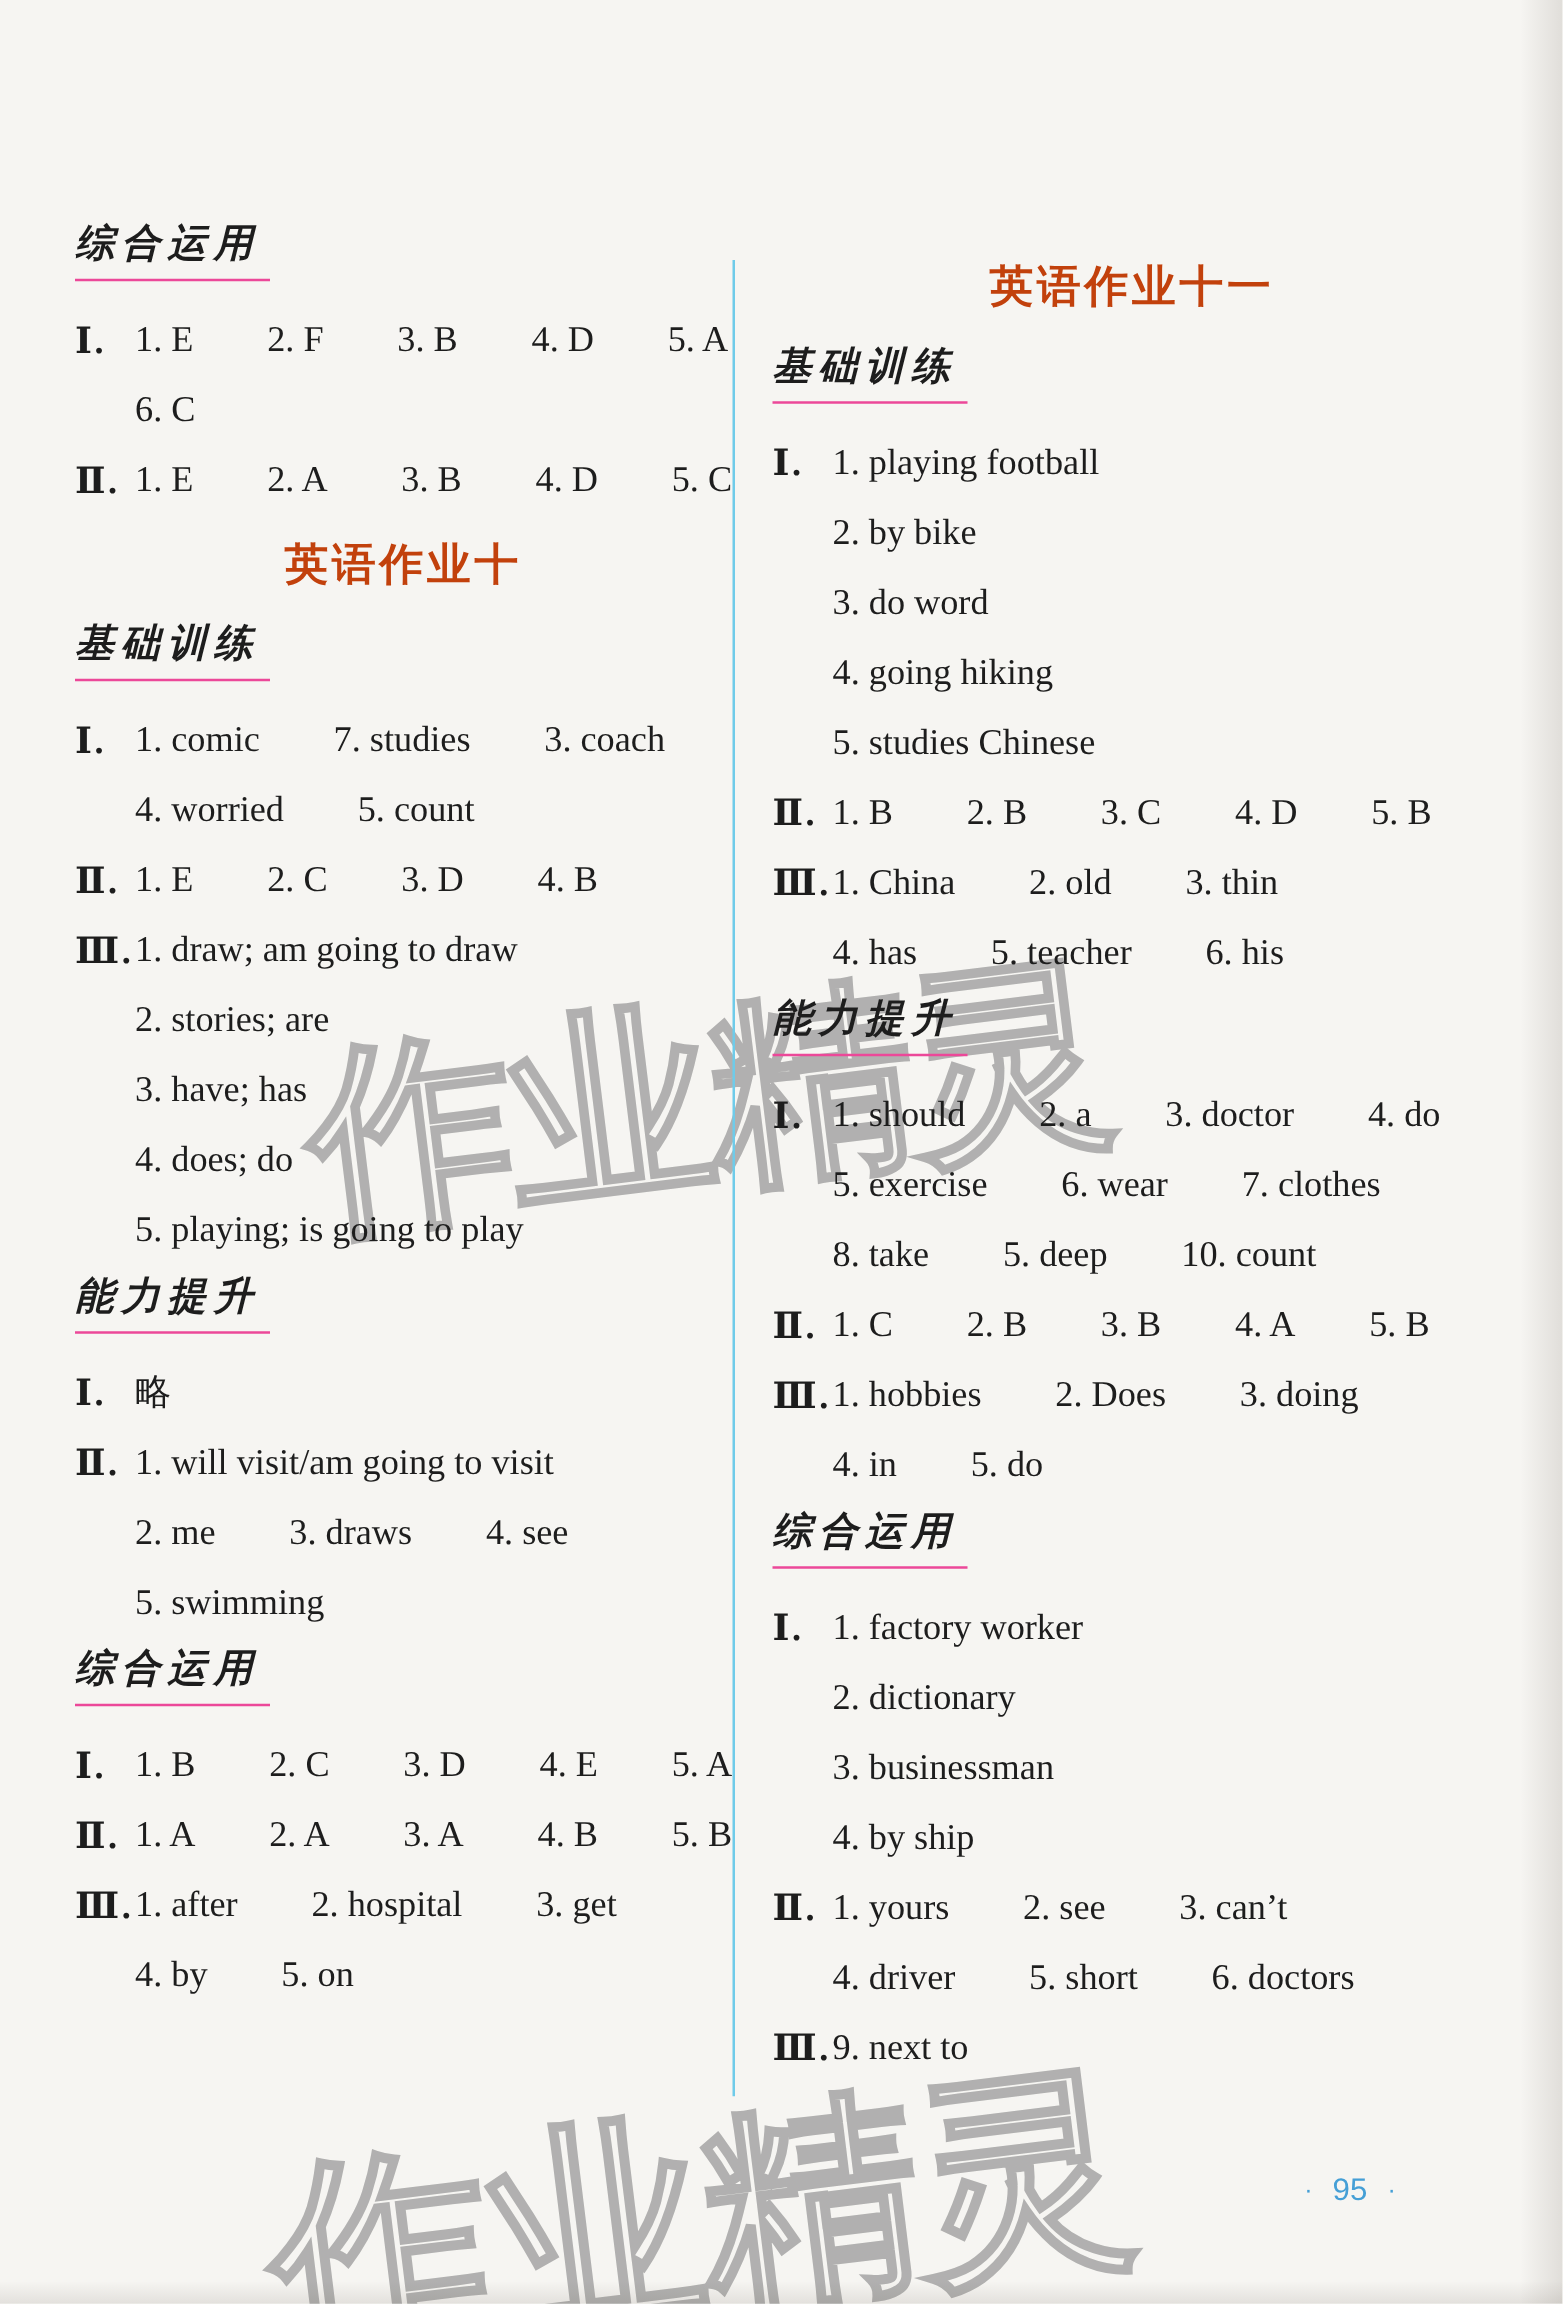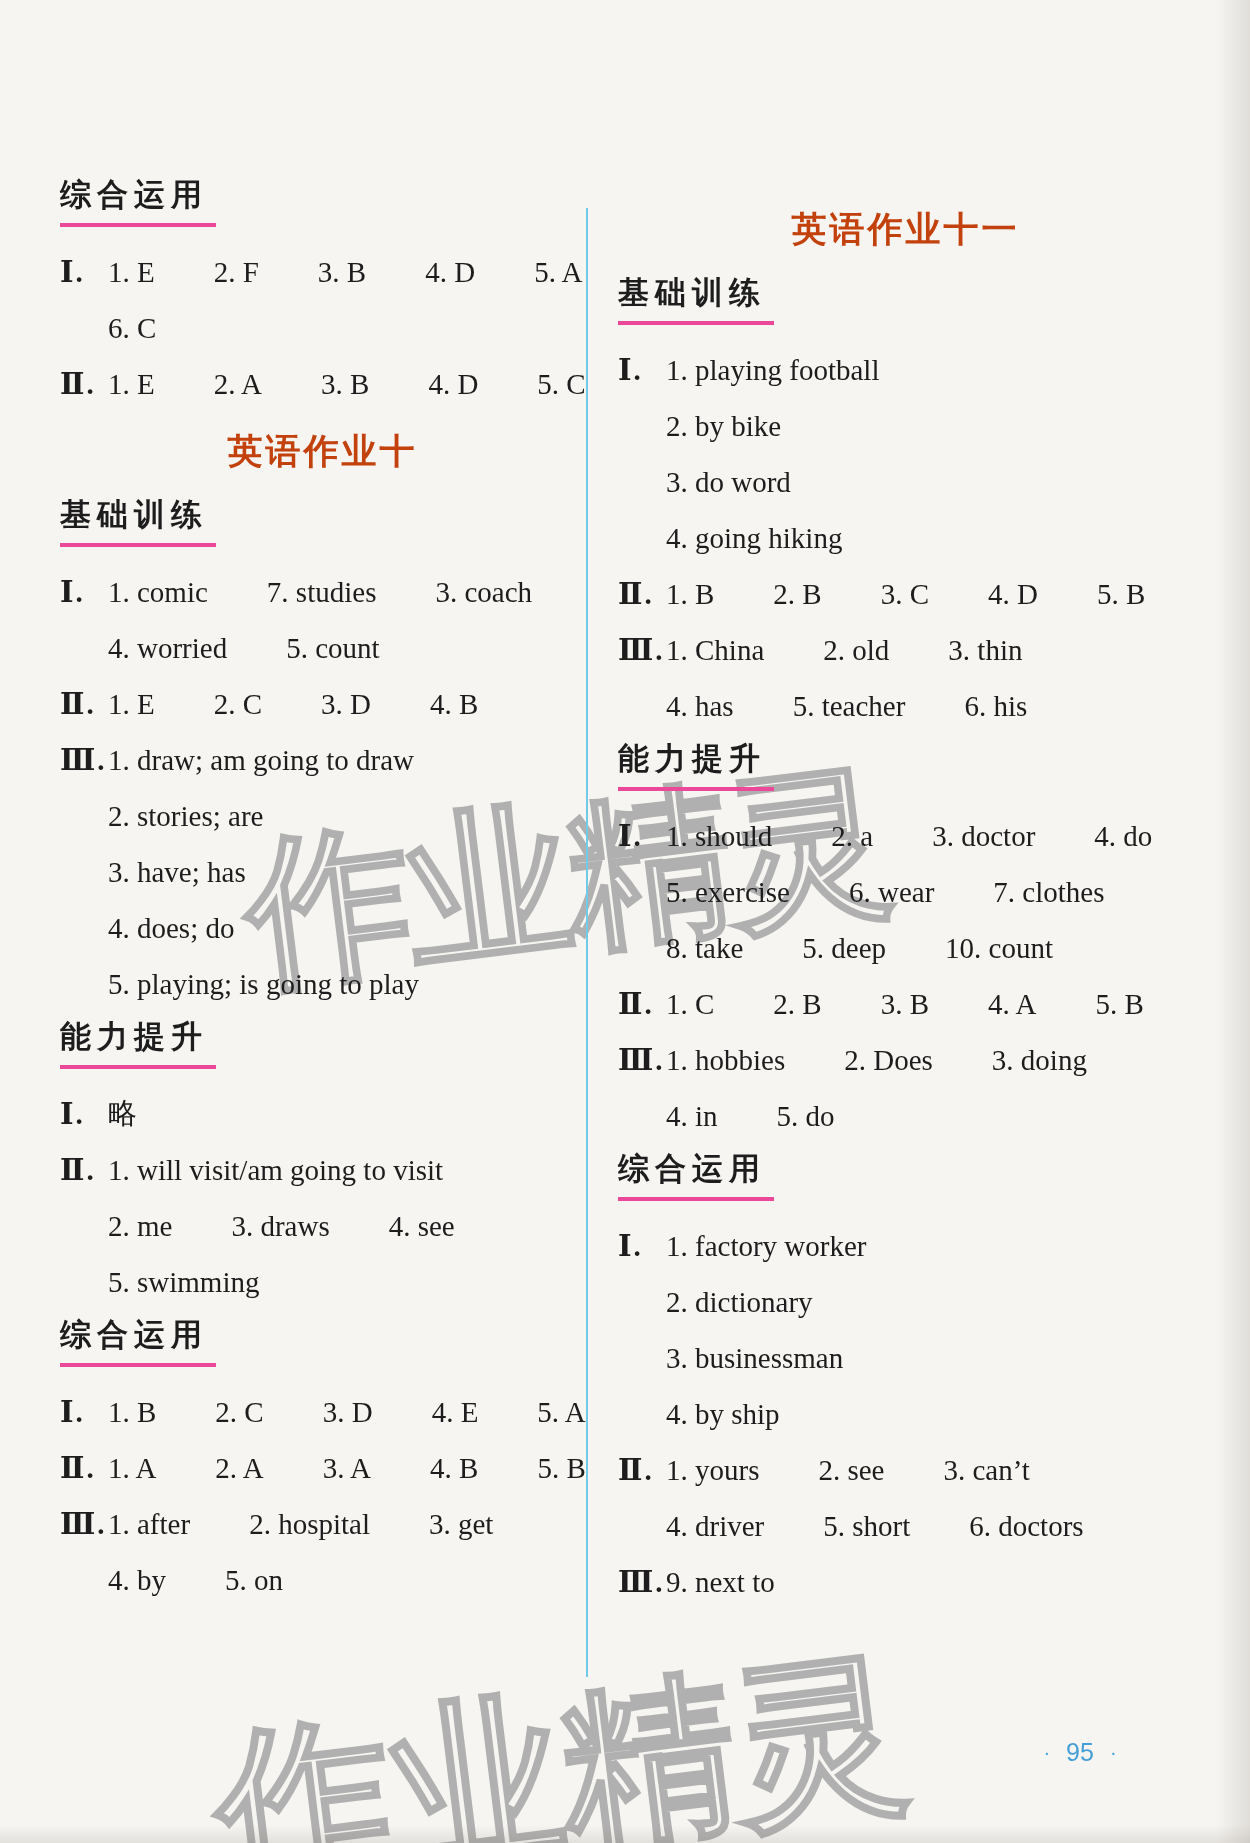--- a/index.html
+++ b/index.html
@@ -44,24 +44,25 @@
 
   
   .section {
     height: 70px;
     display: flex;
     align-items: flex-start;
     padding-top: 4px;
   }
   .section-text {
     font-size: 31px;
+    font-style: italic;
     font-weight: 700;
     letter-spacing: 6px;
     padding: 0 8px 7px 0;
-    border-bottom: 4px solid #ec4899;
+    border-bottom: 2px solid #ec4899;
   }
 
   
   .title {
     height: 78px;
     display: flex;
     align-items: center;
     justify-content: center;
     color: #c2410c;
     font-size: 35px;
@@ -300,20 +301,26 @@
           <span class="item">3. do word</span>
         </span>
       </div>
       <div class="line">
         <span class="marker"></span>
         <span class="items">
           <span class="item">4. going hiking</span>
         </span>
       </div>
       <div class="line">
+        <span class="marker"></span>
+        <span class="items">
+          <span class="item">5. studies Chinese</span>
+        </span>
+      </div>
+      <div class="line">
         <span class="marker">Ⅱ.</span>
         <span class="items">
           <span class="item">1. B</span>
           <span class="item">2. B</span>
           <span class="item">3. C</span>
           <span class="item">4. D</span>
           <span class="item">5. B</span>
         </span>
       </div>
       <div class="line">

